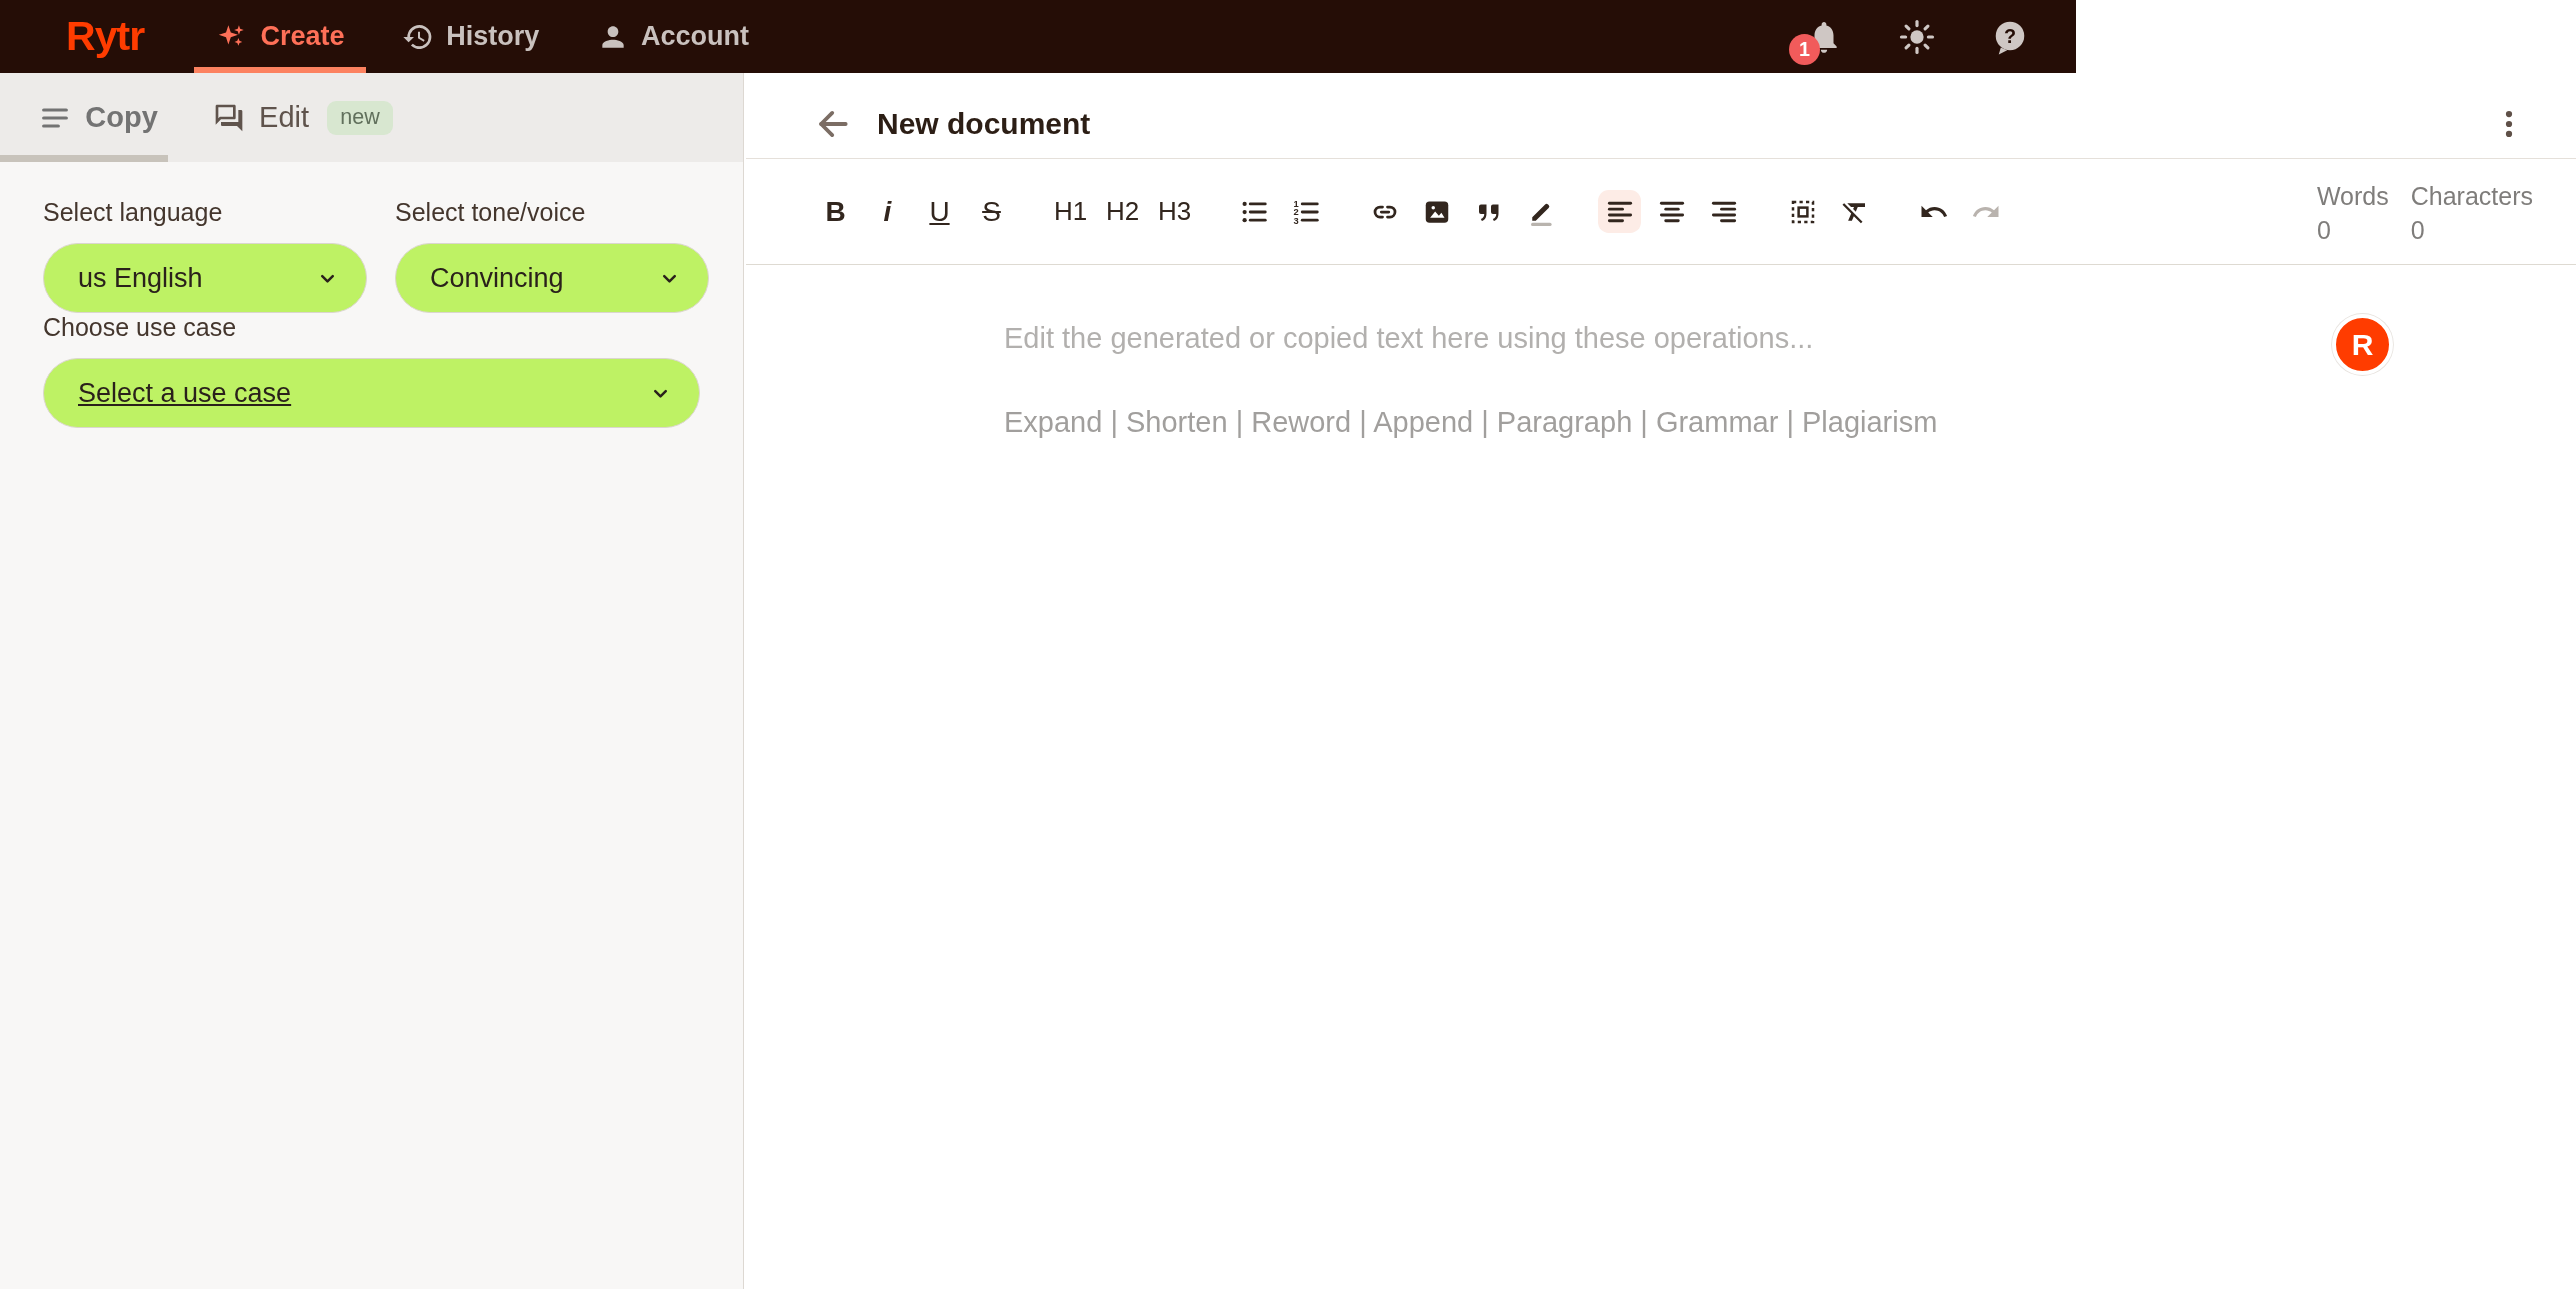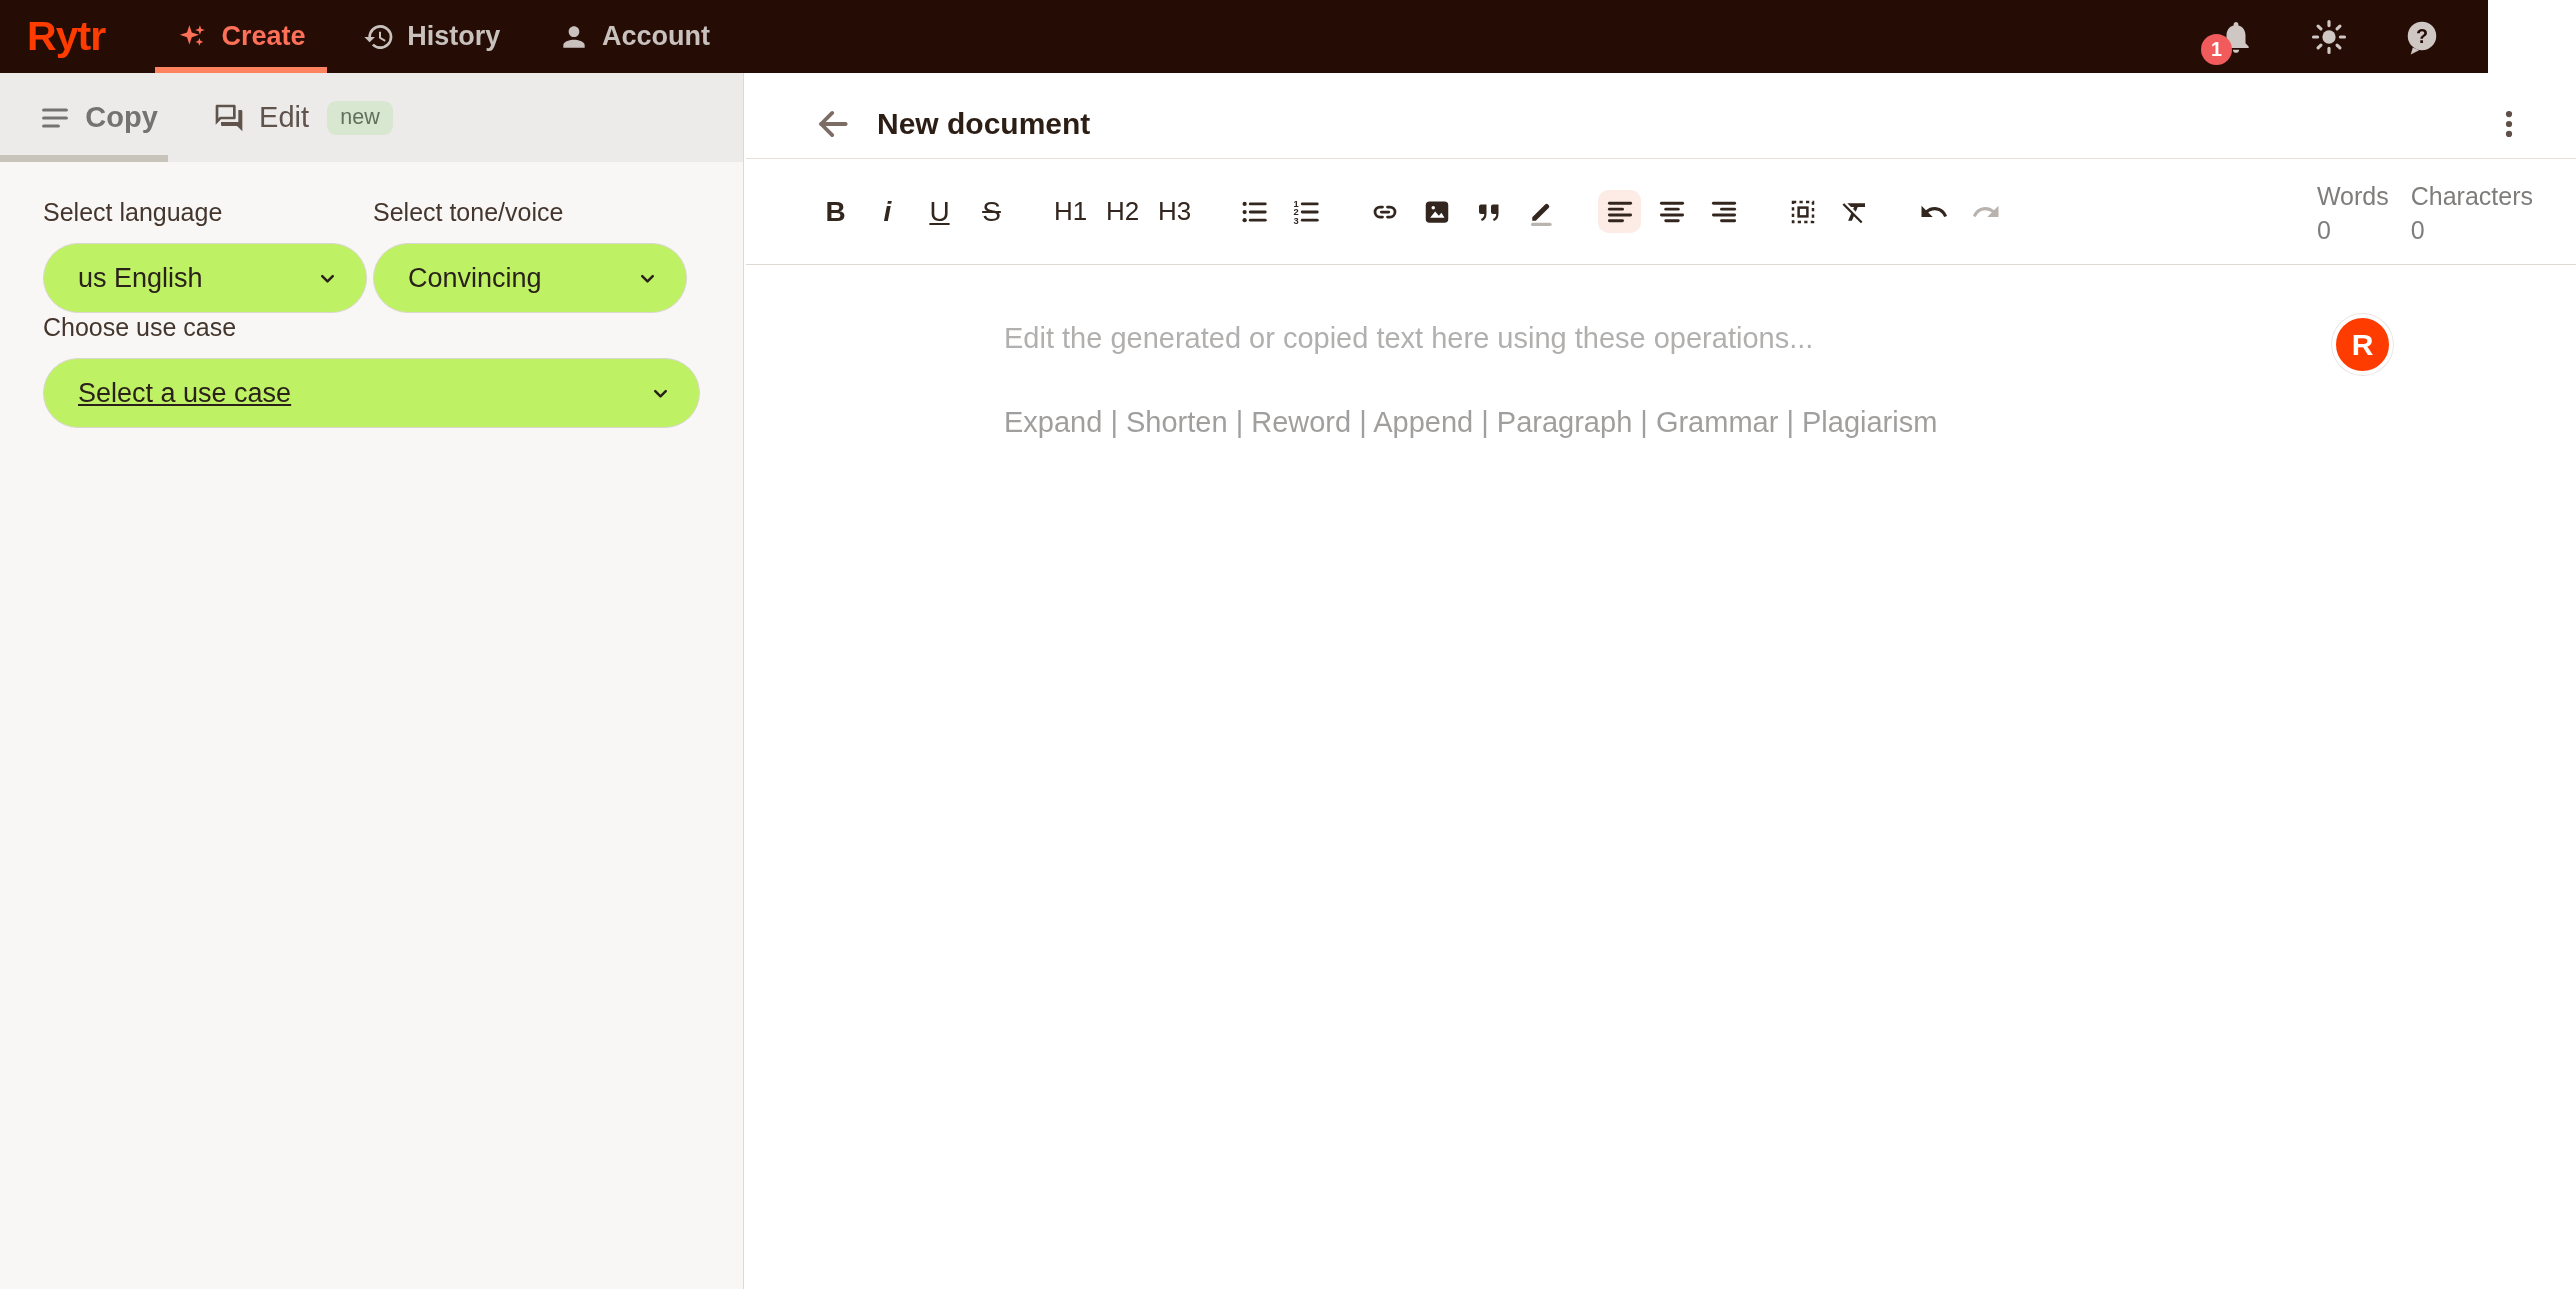--- a/index.html
+++ b/index.html
@@ -4,22 +4,22 @@
 <style>
   * { margin:0; padding:0; box-sizing:border-box; }
   html,body { width:2576px; height:1297px; background:#ffffff; overflow:hidden;
     font-family:"Liberation Sans", sans-serif; }
   :root{
     --accent:#ff3c00; --nav-active:#fe7058; --nav-underline:#fc8260;
     --badge-red:#f15b5b; --new-bg:#d8e7d0; --new-fg:#61705c; --tool-active-bg:#fdece6;
   }
 
   
-  .navbar{ position:absolute; top:0; left:0; width:2488px; height:73px;
-    background:#250d06; display:flex; align-items:center; padding-left:27px; z-index:10;}
+  .navbar{ position:absolute; top:0; left:0; width:2076px; height:73px;
+    background:#250d06; display:flex; align-items:center; padding-left:66px; z-index:10;}
   .logo{ color:var(--accent); font-size:41px; font-weight:800; letter-spacing:-0.9px; cursor:pointer;}
   .nav-items{ display:flex; height:100%; margin-left:50px;}
   .nav-item{ position:relative; display:flex; align-items:center; gap:12.5px; padding:0 21.5px;
     margin-right:14.3px; color:#c9c1be; font-size:27px; font-weight:600; cursor:pointer;}
   .nav-item svg{ width:32px; height:32px;}
   .nav-item.active{ color:var(--nav-active);}
   .nav-item.active::after{ content:""; position:absolute; left:0; right:0; bottom:0; height:6.3px;
     background:var(--nav-underline);}
   .nav-right{ margin-left:auto; display:flex; align-items:center; gap:55px; padding-right:47px;}
   .nav-icon{ position:relative; width:38px; height:38px; color:#cfc7c4; cursor:pointer;}
@@ -35,21 +35,21 @@
   .side-tab{ position:relative; display:flex; align-items:center; gap:14.3px; height:100%;
     color:#5f534c; font-size:29px; cursor:pointer; margin-right:55px;}
   .side-tab svg{ width:32px; height:32px;}
   .side-tab.active{ color:#737373; font-weight:600;}
   .side-tab.active::after{ content:""; position:absolute; left:-39px; width:168px; bottom:0;
     height:7.2px; background:#c8c3bb;}
   .badge-new{ background:var(--new-bg); color:var(--new-fg); font-size:21.5px; font-weight:400;
     padding:4.5px 13.4px; border-radius:9px; margin-left:3.6px;}
   .side-form{ padding:36px 43px 0 43px;}
   .field label{ display:block; font-size:25px; color:#44362d; margin-bottom:16px;}
-  .frow{ display:flex; gap:6px;}
+  .frow{ display:flex; gap:28px;}
   .select{ height:70px; background:#bef264; border:1.8px solid #dbd6ce; border-radius:35px;
     display:flex; align-items:center; justify-content:space-between; padding:0 27px 0 34px;
     font-size:27px; color:#2a211b; cursor:pointer;}
   .select svg{ width:23px; height:23px; flex:none;}
   .w1{ width:324px;} .w2{ width:314px;} .w3{ width:657px;text-decoration:underline;}
   .row2{ }
 
   
   .main{ position:absolute; top:73px; left:746px; right:0; bottom:0; background:#fff;}
   .doc-header{ height:86px; display:flex; align-items:center; padding:16px 50px 0 68px;

